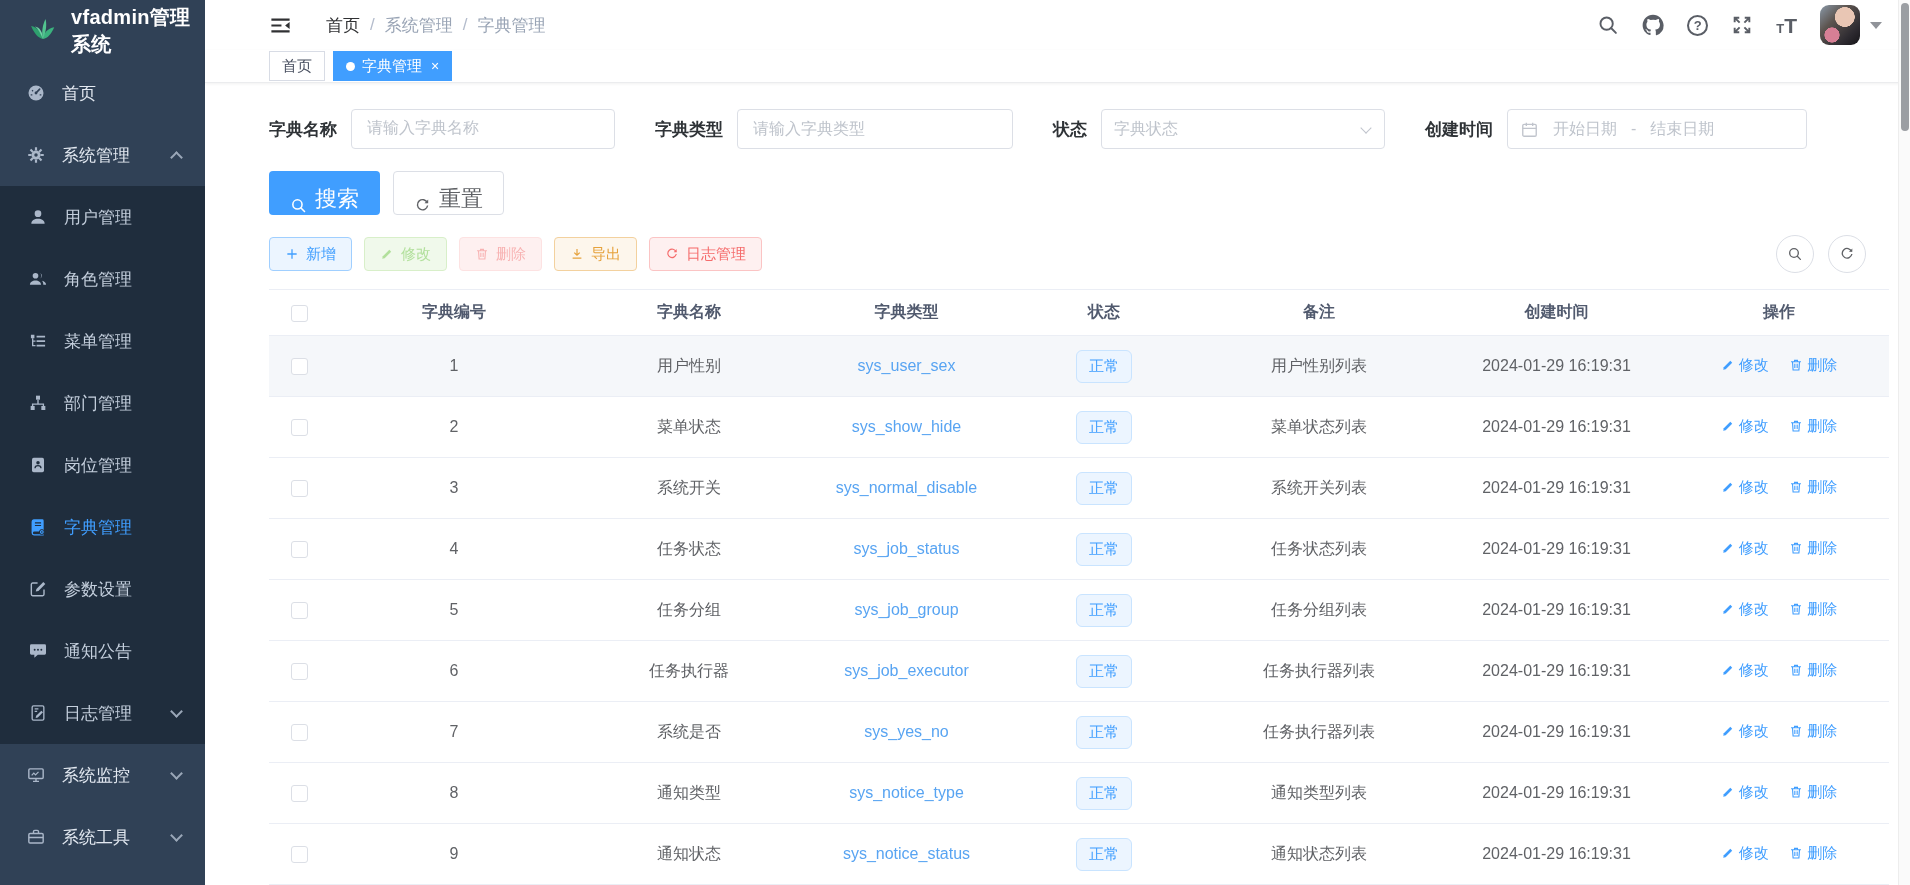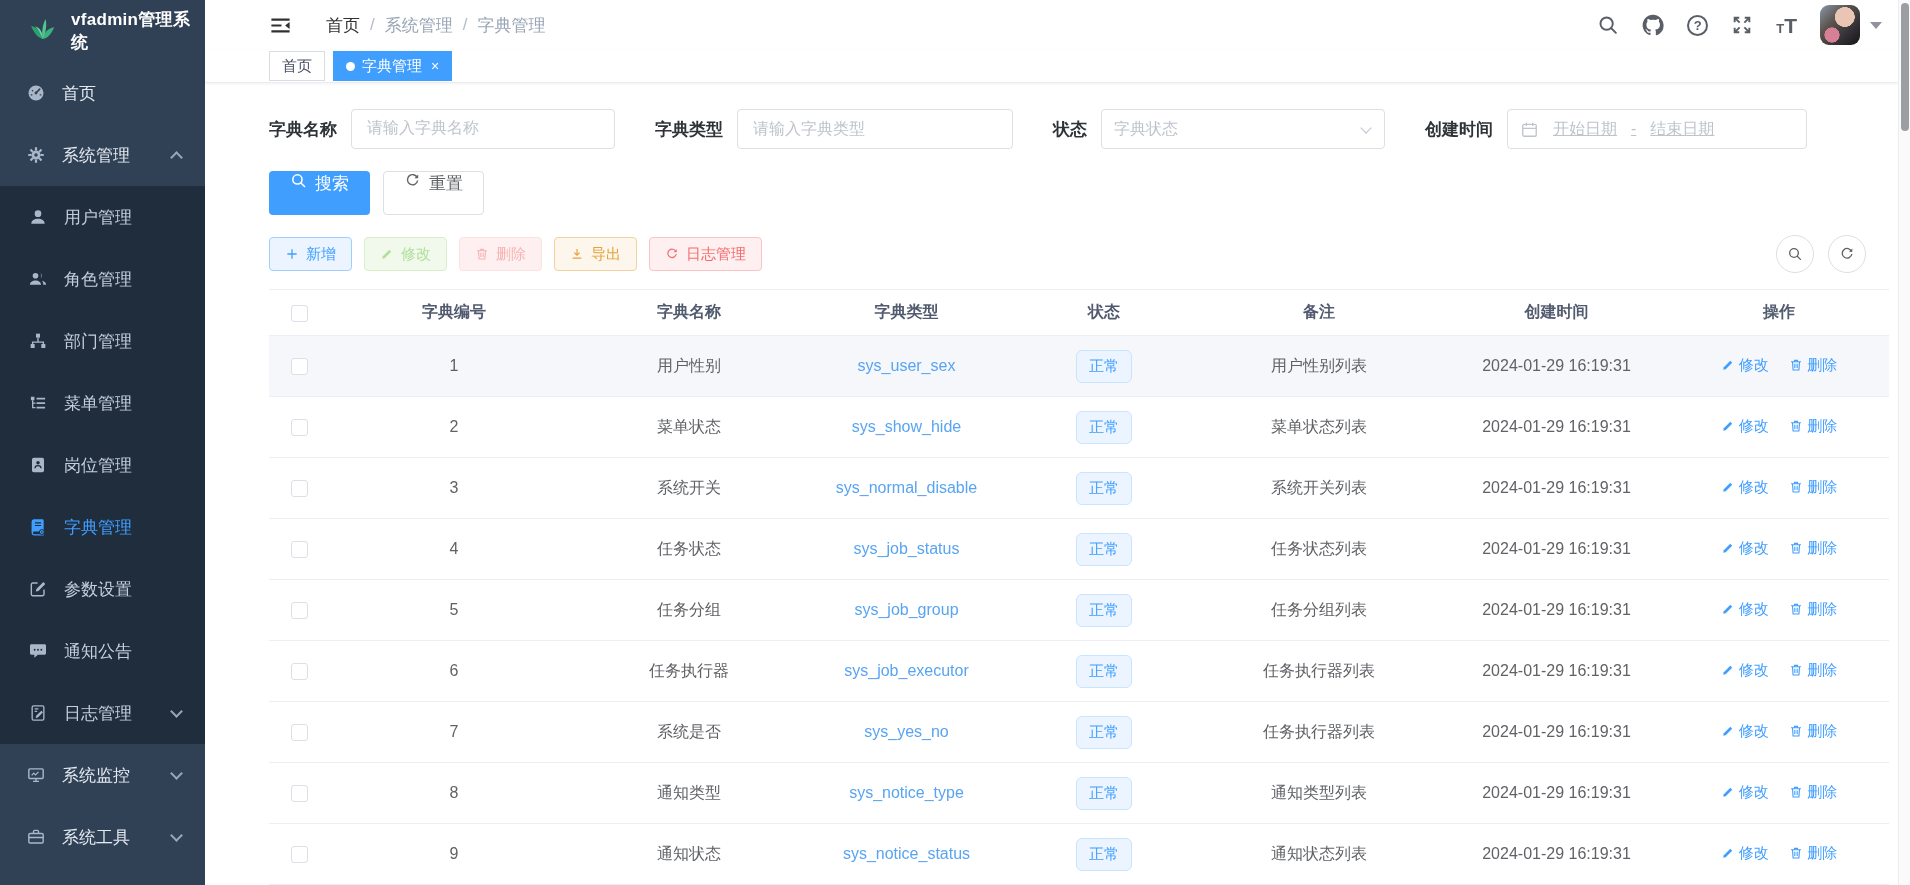--- a/index.html
+++ b/index.html
@@ -3,21 +3,21 @@
 <meta charset="utf-8">
 <style>
   * { margin:0; padding:0; box-sizing:border-box; }
   html,body { width:1910px; height:885px; overflow:hidden; background:#fff;
     font-family:"Liberation Sans","DejaVu Sans",sans-serif; }
   .app { display:flex; width:100%; height:100%; }
 
   
   .sidebar { width:205px; flex-shrink:0; background:#304156; height:100%; overflow:hidden; }
   .logo-row { height:62px; display:flex; align-items:center; padding-left:28px; gap:13px; }
-  .logo-title { color:#fff; font-size:17px; font-weight:700; letter-spacing:.3px; }
+  .logo-title { color:#fff; font-size:20px; font-weight:700; letter-spacing:.3px; }
   .menu-item { height:62px; display:flex; align-items:center; padding-left:26px; gap:16px;
     color:#e3e9f1; font-size:17px; cursor:pointer; position:relative; }
   .menu-item .mi { width:20px; height:20px; color:#aab7c9; flex-shrink:0; }
   .menu-item.sub { background:#1f2d3d; padding-left:28px; color:#c4cfdd; }
   .menu-item.active { color:#409eff; }
   .menu-item.active .mi { color:#409eff; }
   .chev { position:absolute; right:24px; width:9px; height:9px;
     border-right:2px solid #9aa7b8; border-bottom:2px solid #9aa7b8; }
   .chev.down { transform:rotate(45deg); margin-top:-4px; }
   .chev.up { transform:rotate(-135deg); margin-top:4px; }
@@ -63,25 +63,25 @@
   .inp { height:40px; border:1px solid #dcdfe6; border-radius:4px; padding:0 15px; font-size:16px;
     color:#606266; font-family:inherit; }
   .inp::placeholder { color:#bfc4cc; }
   .sel { height:40px; width:284px; border:1px solid #dcdfe6; border-radius:4px; padding:0 12px;
     display:flex; align-items:center; color:#bfc4cc; font-size:16px; cursor:pointer; position:relative; }
   .sel .chev2 { position:absolute; right:14px; width:8px; height:8px; margin-top:-3px;
     border-right:1.6px solid #c0c4cc; border-bottom:1.6px solid #c0c4cc; transform:rotate(45deg); }
   .daterange { height:40px; width:300px; border:1px solid #dcdfe6; border-radius:4px;
     display:flex; align-items:center; gap:14px; padding:0 12px; color:#bfc4cc; font-size:16px; cursor:pointer; }
   .daterange .cal { width:19px; height:19px; color:#c0c4cc; }
-  .daterange .dr-txt { flex:0 0 auto;text-decoration:underline; }
+  .daterange .dr-txt { flex:0 0 auto; }
 
   .action-row { display:flex; gap:13px; margin-top:22px; }
-  .btn { display:inline-flex; align-items:flex-start; gap:8px; border-radius:4px; cursor:pointer;
-    font-size:17px; height:44px; padding:0 20px; border:1px solid transparent; }
+  .btn { display:inline-flex; align-items:flex-end; gap:8px; border-radius:4px; cursor:pointer;
+    font-size:22px; height:44px; padding:0 20px; border:1px solid transparent; }
   .btn svg { width:17px; height:17px; }
   .btn-primary { background:#409eff; color:#fff; }
   .btn-plain { background:#fff; border-color:#dcdfe6; color:#606266; }
 
   .toolbar { display:flex; align-items:center; gap:12px; margin-top:20px; }
   .tbtn { display:inline-flex; align-items:center; gap:7px; height:34px; padding:0 15px;
     border-radius:4px; font-size:15px; cursor:pointer; border:1px solid transparent; }
   .tbtn svg { width:14px; height:14px; }
   .tbtn.add { background:#ecf5ff; border-color:#a0cfff; color:#409eff; }
   .tbtn.edit { background:#f0f9eb; border-color:#d8efc9; color:#b2e09c; }
@@ -164,33 +164,33 @@
     <div class="menu-item sub">
       <svg class="mi" viewBox="0 0 24 24">
           <path fill="currentColor" d="M9 11.5a3.4 3.4 0 1 0 0-6.8 3.4 3.4 0 0 0 0 6.8zM2.3 19c0-3.3 3-5.3 6.7-5.3s6.7 2 6.7 5.3z"></path>
           <path fill="currentColor" d="M14.6 11.3a4.7 4.7 0 0 0 .1-6.3 3.4 3.4 0 0 1-.1 6.3zM16.8 14.2c2.8.7 4.9 2.4 4.9 4.8h-3.3c0-1.9-.6-3.5-1.6-4.8z"></path>
         </svg>
       <span>角色管理</span>
     </div>
 
     <div class="menu-item sub">
       <svg class="mi" viewBox="0 0 24 24">
+          <path fill="currentColor" d="M3.5 4.5h4.2v4.2H3.5zM10.3 5.6H20.5v2.2H10.3zM10.3 11H20.5v2.2H10.3zM10.3 16.4H20.5v2.2H10.3z"></path>
+          <path stroke="currentColor" stroke-width="1.6" fill="none" d="M5.6 8.7v8.8h3.4M5.6 12.1h3.4"></path>
+        </svg>
+      <span>菜单管理</span>
+    </div>
+
+    <div class="menu-item sub">
+      <svg class="mi" viewBox="0 0 24 24">
           <path fill="currentColor" d="M9.6 3.2h4.8V8H9.6z"></path>
           <path stroke="currentColor" stroke-width="1.6" fill="none" d="M12 8v5.4M5.5 15.6v-2.2h13v2.2"></path>
           <path fill="currentColor" d="M3.2 15.6H8v4.8H3.2zM16 15.6h4.8v4.8H16z"></path>
         </svg>
       <span>部门管理</span>
-    </div>
-
-    <div class="menu-item sub">
-      <svg class="mi" viewBox="0 0 24 24">
-          <path fill="currentColor" d="M3.5 4.5h4.2v4.2H3.5zM10.3 5.6H20.5v2.2H10.3zM10.3 11H20.5v2.2H10.3zM10.3 16.4H20.5v2.2H10.3z"></path>
-          <path stroke="currentColor" stroke-width="1.6" fill="none" d="M5.6 8.7v8.8h3.4M5.6 12.1h3.4"></path>
-        </svg>
-      <span>菜单管理</span>
     </div>
 
     <div class="menu-item sub">
       <svg class="mi" viewBox="0 0 24 24">
           <rect x="4.8" y="3.4" width="14.4" height="17.2" rx="2" fill="currentColor"></rect>
           <circle cx="12" cy="9.4" r="2.1" fill="#1f2d3d"></circle>
           <path d="M8.4 15.8c0-1.9 1.7-3 3.6-3s3.6 1.1 3.6 3" stroke="#1f2d3d" stroke-width="1.5" fill="none"></path>
         </svg>
       <span>岗位管理</span>
     </div>

